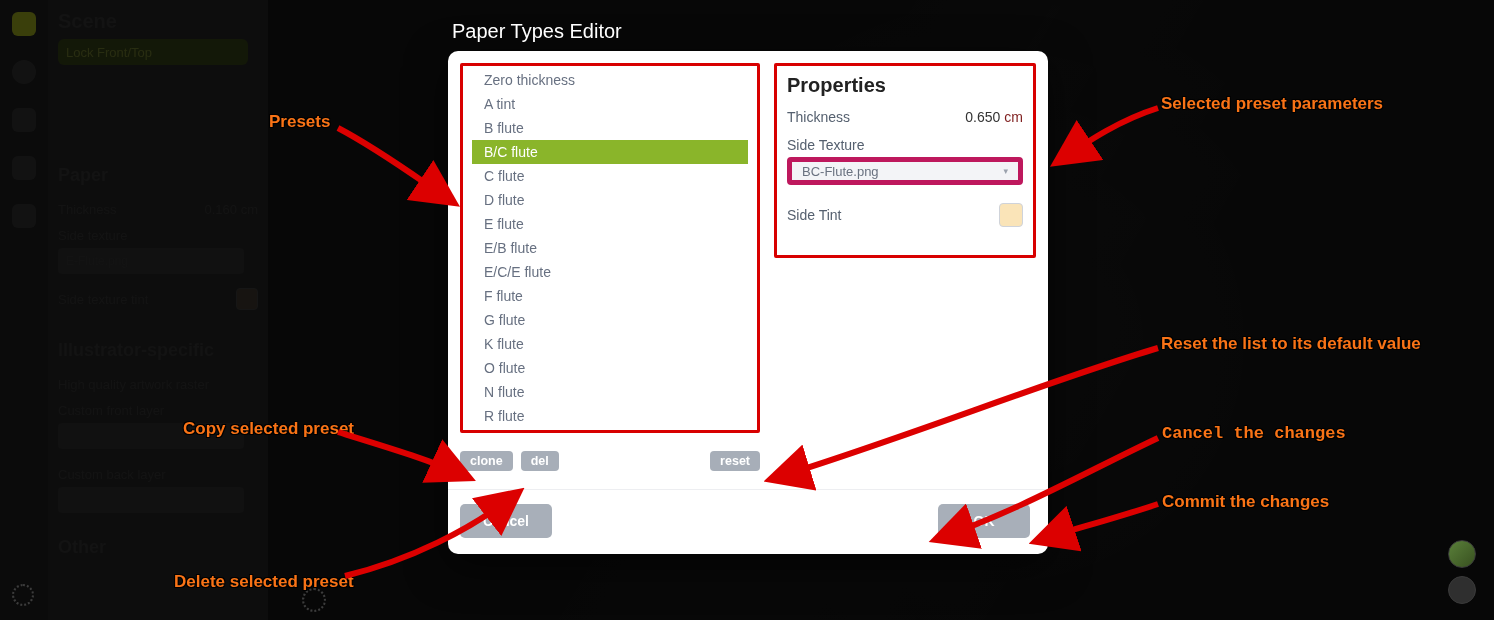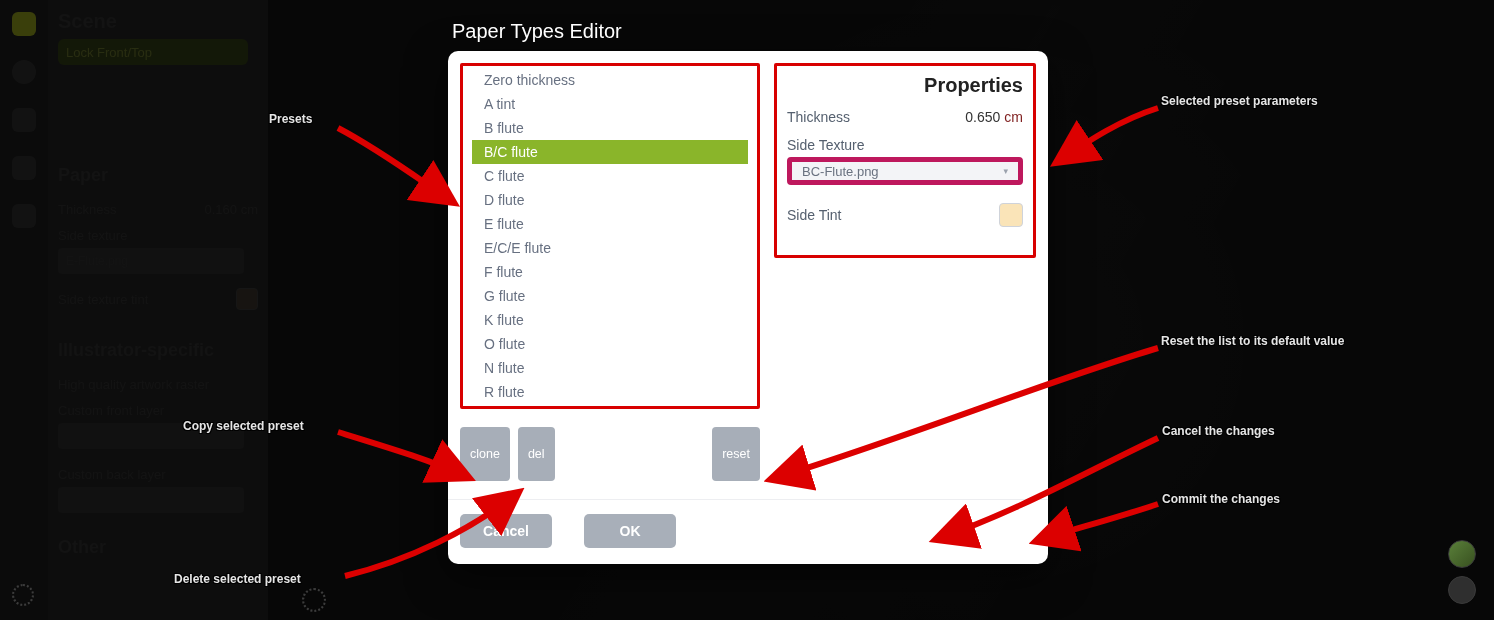--- a/index.html
+++ b/index.html
@@ -75,57 +75,57 @@
     cursor:pointer;
   }
   .preset-item.selected {
     background:#8ab52a; color:#fff;
   }
   .preset-buttons {
     display:flex; gap:8px; margin-top:18px; align-items:center;
   }
   .mini-btn {
     background:#a7aeb8; color:#fff; font-size:12.5px;
-    border:none; border-radius:4px; padding:20px 10px; cursor:pointer;
+    border:none; border-radius:4px; padding:3px 10px; cursor:pointer;font-weight:bold;
   }
   .spacer { flex:1; }
 
   
-  .prop-col { flex:1;text-align:right; }
+  .prop-col { flex:1; }
   .prop-box { border:3px solid #d80000; border-radius:2px; padding:6px 10px 16px 10px;}
   .prop-title { font-size:20px; font-weight:700; margin:2px 0 10px 0; color:#222;}
   .prop-row { display:flex; justify-content:space-between; align-items:center; margin:12px 0; font-size:14px; color:#55606f;}
   .prop-value .num { color:#333; font-weight:500;}
   .prop-value .unit { color:#7f1d1d; margin-left:4px;}
   .prop-dd {
     width:100%; height:28px; border:5px solid #be185d; border-radius:4px;
     background:#f3f4f7; display:flex; align-items:center; justify-content:space-between;
     padding:0 10px; font-size:13px; color:#6a7280; cursor:pointer;
   }
   .chev { font-size:9px;color:#9aa1ad; }
   .tint-swatch {
     width:24px;height:24px;border:1px solid #cfd3da;border-radius:4px;
     background:#fae4b8;
   }
 
   .modal-sep {
     height:1px;background:#edeef1;margin:18px -12px 14px -12px;
   }
-  .modal-footer { display:flex; justify-content:flex-start; gap:32px; padding-right:6px;}
+  .modal-footer { display:flex; justify-content:space-between; gap:11px; padding-right:6px;}
   .modal-footer .btn {
     min-width:92px; height:34px; border:none; border-radius:5px;
     background:#a8afb9; color:#fff; font-size:14px; font-weight:600; cursor:pointer;
   }
 
   
   .anno {
     position:absolute;
-    color:#e5e5e5;
+    color:#f97316;
     font-weight:800;
-    font-size:12px;
+    font-size:17px;
     text-shadow: 1px 1px 0 #000, -1px -1px 0 #000, 1px -1px 0 #000, -1px 1px 0 #000;
     pointer-events:none;
     white-space:nowrap;
   }
   svg.arrows {
     position:absolute; inset:0; width:1494px; height:620px;
     pointer-events:none;
   }
   .arrows path { stroke:#dc0000; stroke-width:6; fill:none; }
   .arrows polygon { fill:#dc0000; }
@@ -200,20 +200,21 @@
 
       <div class="preset-col">
         <div class="preset-list" id="preset-list">
             <div class="preset-item">Zero thickness</div>
             <div class="preset-item">A tint</div>
             <div class="preset-item">B flute</div>
             <div class="preset-item selected">B/C flute</div>
             <div class="preset-item">C flute</div>
             <div class="preset-item">D flute</div>
             <div class="preset-item">E flute</div>
+            <div class="preset-item">E/B flute</div>
             <div class="preset-item">E/C/E flute</div>
             <div class="preset-item">F flute</div>
             <div class="preset-item">G flute</div>
             <div class="preset-item">K flute</div>
             <div class="preset-item">O flute</div>
             <div class="preset-item">N flute</div>
             <div class="preset-item">R flute</div>
           </div>
         <div class="preset-buttons">
           <button class="mini-btn">clone</button>
@@ -256,21 +257,21 @@
       <button class="btn">OK</button>
     </div>
   </div>
 </div>
 
 <div class="anno" style="left:269px; top:112px;">Presets</div>
 <div class="anno" style="left:1161px; top:94px;">Selected preset parameters</div>
 <div class="anno" style="left:1161px; top:334px;">Reset the list to its default value</div>
 <div class="anno" style="left:183px; top:419px;">Copy selected preset</div>
 <div class="anno" style="left:174px; top:572px;">Delete selected preset</div>
-<div class="anno" style="left:1162px; top:424px;">Cancel the changes</div>
+<div class="anno" style="left:1162px; top:424px;font-family:Liberation Mono, monospace;">Cancel the changes</div>
 <div class="anno" style="left:1162px; top:492px;">Commit the changes</div>
 
 <svg class="arrows">
   <defs>
     <marker id="ah" markerWidth="8" markerHeight="8" refX="6" refY="4" orient="auto">
       <polygon points="0 0, 8 4, 0 8"></polygon>
     </marker>
   </defs>
 
   <path d="M338 128 C 380 150, 420 180, 450 200" marker-end="url(#ah)"></path>

